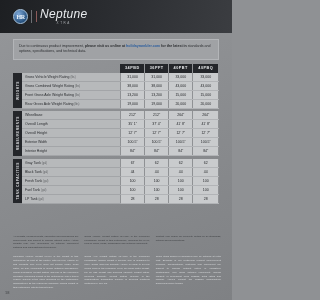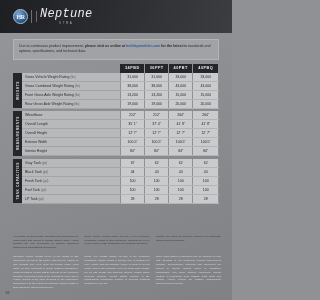--- a/index.html
+++ b/index.html
@@ -29,21 +29,21 @@
     background: radial-gradient(circle at 35% 30%, #7fa9d8, #27527f 70%, #16304c);
     border: 1px solid #a9c4de;
     display: flex; align-items: center; justify-content: center;
     font-size: 6px; color: #eaf2fa; font-weight: bold;
     letter-spacing: -0.5px;
     font-family: "Liberation Serif", serif;
   }
   .logo-rule { width: 1px; height: 13px; background: #6d7075; }
   .logo-rule2 { width: 1px; height: 11px; background: #8c5b5b; margin-left:1px;}
   .wordmark {
-    font-family: Liberation Mono, monospace;
+    font-family: Liberation Sans, sans-serif;
     font-style: italic;
     font-size: 12px;
     color: #e9ebee;
     letter-spacing: 0.3px;
     line-height: 1;
   }
   .wordmark-sub {
     font-size: 3px; color: #a8abaf; letter-spacing: 1.6px;
     text-align: center; margin-top: 1px;
   }

